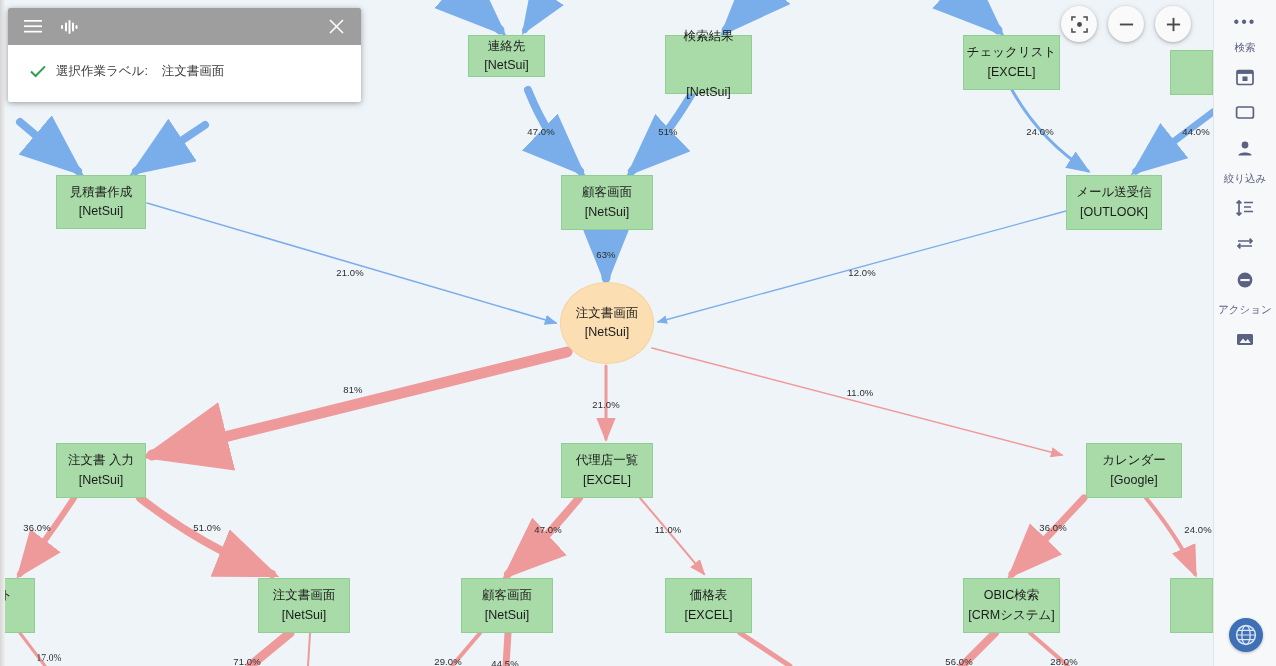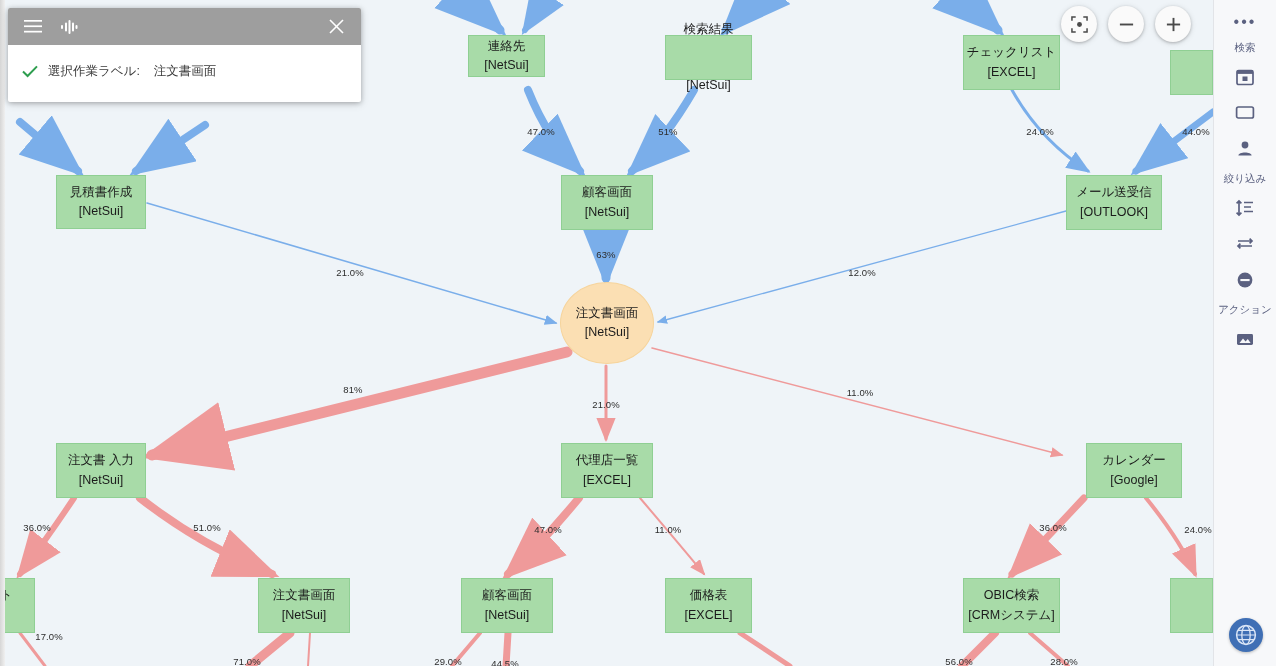--- a/index.html
+++ b/index.html
@@ -48,21 +48,21 @@
     background:#fff;border-radius:2px;
     box-shadow:0 1px 5px rgba(0,0,0,.26),0 2px 10px rgba(0,0,0,.12);
     overflow:hidden;z-index:40;
   }
   .panel-head{
     height:37px;background:#9e9e9e;display:flex;align-items:center;
     padding:0 12px;box-sizing:border-box;
   }
   .panel-head .hicon{width:26px;height:26px;display:flex;align-items:center;justify-content:center;cursor:pointer;}
   .panel-head .spacer{flex:1;}
-  .panel-body{padding:10px 0 14px 0;}
+  .panel-body{padding:10px 0 14px 8px;}
   .prow{display:flex;align-items:center;padding:8px 14px;font-size:12.5px;color:#333;}
   .prow .ic{width:26px;flex:none;display:flex;align-items:center;}
   .prow .lbl{color:#3a3a3a;}
   .prow .val{margin-left:14px;color:#3a3a3a;}
   .prow .save{margin-left:18px;cursor:pointer;display:flex;align-items:center;}
 
   
   .zoomctl{position:absolute;top:6px;right:85px;display:flex;gap:11px;z-index:30;}
   .zbtn{
     width:36px;height:36px;border-radius:50%;background:#fafafa;
@@ -159,21 +159,21 @@
         <path d="M995,633 L962,666" stroke="#ef9a9a" stroke-width="8"></path>
         <path d="M1030,633 L1068,666" stroke="#ef9a9a" stroke-width="4"></path>
       </g>
     </svg>
 
     <div id="node-layer">
         <div class="node" style="left: 468px; top: 35px; width: 77px; height: 42px;">
           <div>連絡先</div>
           <div class="sys">[NetSui]</div>
         </div>
-        <div class="node" style="left: 665px; top: 35px; width: 87px; height: 45px; gap: 36px;">
+        <div class="node" style="left: 665px; top: 35px; width: 87px; height: 59px; gap: 36px;">
           <div>検索結果</div>
           <div class="sys">[NetSui]</div>
         </div>
         <div class="node" style="left: 963px; top: 35px; width: 97px; height: 55px;">
           <div>チェックリスト</div>
           <div class="sys">[EXCEL]</div>
         </div>
         <div class="node" style="left: 1170px; top: 50px; width: 43px; height: 45px;">
           <div></div>
           <div class="sys"></div>
@@ -241,21 +241,21 @@
         <div class="elabel" style="left: 862px; top: 272px;">12.0%</div>
         <div class="elabel" style="left: 353px; top: 389px;">81%</div>
         <div class="elabel" style="left: 606px; top: 404px;">21.0%</div>
         <div class="elabel" style="left: 860px; top: 392px;">11.0%</div>
         <div class="elabel" style="left: 37px; top: 527px;">36.0%</div>
         <div class="elabel" style="left: 207px; top: 527px;">51.0%</div>
         <div class="elabel" style="left: 548px; top: 529px;">47.0%</div>
         <div class="elabel" style="left: 668px; top: 529px;">11.0%</div>
         <div class="elabel" style="left: 1053px; top: 527px;">36.0%</div>
         <div class="elabel" style="left: 1198px; top: 529px;">24.0%</div>
-        <div class="elabel" style="left: 49px; top: 636px;">17.0%</div>
+        <div class="elabel" style="left: 49px; top: 658px; font-family: Liberation Serif, serif;">17.0%</div>
         <div class="elabel" style="left: 247px; top: 661px;">71.0%</div>
         <div class="elabel" style="left: 448px; top: 661px;">29.0%</div>
         <div class="elabel" style="left: 505px; top: 663px;">44.5%</div>
         <div class="elabel" style="left: 786px; top: 677px;">27.0%</div>
         <div class="elabel" style="left: 959px; top: 661px;">56.0%</div>
         <div class="elabel" style="left: 1064px; top: 661px;">28.0%</div>
       </div>
   </div>
 
   <div class="leftedge"></div>

